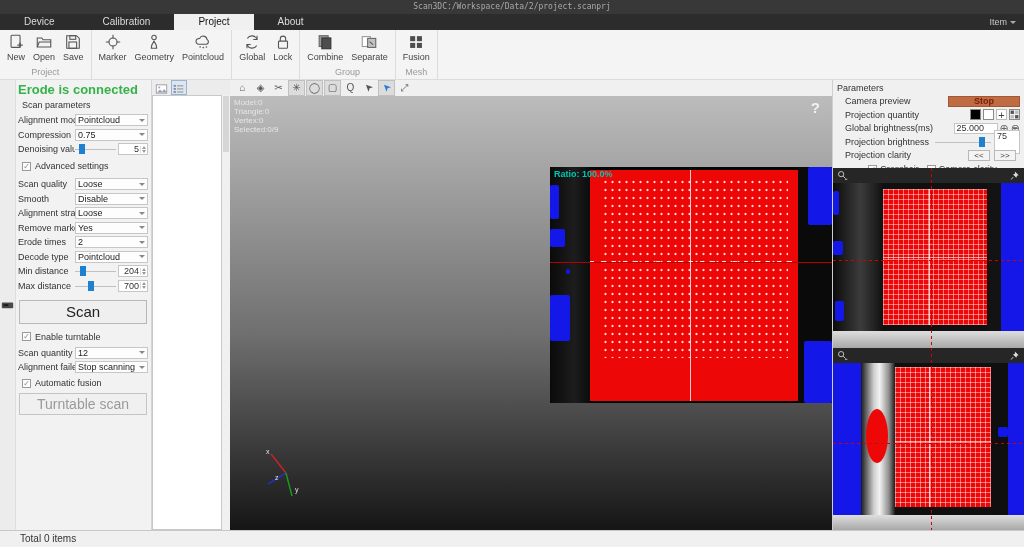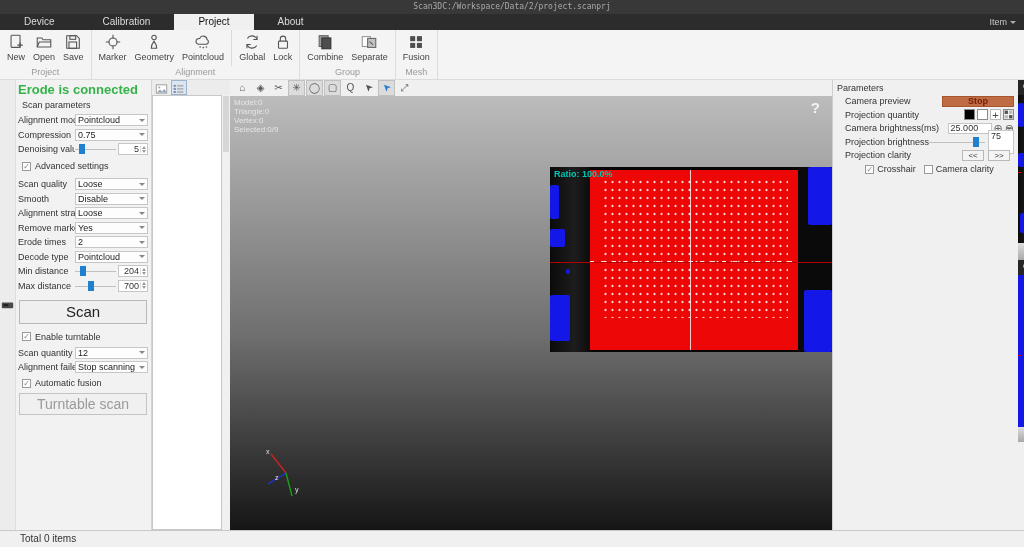--- a/index.html
+++ b/index.html
@@ -71,36 +71,36 @@
 .vp-toolbar { height:16px; background:#f0f0f0; display:flex; gap:3px; padding-left:5px; align-items:center; }
 .vp-tool { width:15px; height:14px; font-size:10px; line-height:13px; text-align:center; color:#555; display:inline-block;}
 .vp-tool.active { background:#dcdcdc; outline:1px solid #c0c0c0; }
 .vp-tool .g { display:inline-block; }
 .vp-canvas { flex:1; position:relative; background:linear-gradient(#bcbcbc, #6f6f6f 55%, #151515); overflow:hidden;}
 .vp-stats { position:absolute; top:2px; left:4px; color:#e6e6e6; font-size:8px; line-height:9px; }
 .vp-help { position:absolute; top:3px; right:12px; color:#f2f2f2; font-size:15px; font-weight:bold;}
 .axis-triad { position:absolute; left:32px; bottom:30px; width:46px; height:54px;}
 
 
-.cam-overlay { position:absolute; top:71px; right:0; width:282px; height:185px; background:#060606; overflow:hidden;padding-left:28px;}
+.cam-overlay { position:absolute; top:71px; right:0; width:282px; height:236px; background:#060606; overflow:hidden;padding-left:28px;}
 .co-left { position:absolute; left:0; top:0; width:40px; height:100%; background:linear-gradient(90deg,#0a0a0a,#1d1d1d 60%,#0c0c0c);}
 .blob { position:absolute; background:#1318e8; border-radius:2px;}
 .co-red { position:absolute; left:40px; right:34px; top:3px; bottom:2px; background:#ee0707;}
 .co-dots { position:absolute; left:12px; right:10px; top:8px; height:78%;
   background-image:radial-gradient(rgba(255,255,255,.85) .7px, transparent 1.4px);
   background-size:7px 8px;}
 .co-right { position:absolute; right:0; top:0; width:34px; height:100%; background:#0a0a0a;}
 .co-hline { position:absolute; left:0; right:0; top:95px; height:1px; background:#b50000; }
 .co-hdash { position:absolute; left:40px; right:34px; top:94px; height:1px;
   background:repeating-linear-gradient(to right, rgba(255,255,255,.85) 0 4px, transparent 4px 11px);}
 .co-vline { position:absolute; left:140px; top:3px; bottom:2px; width:1px; background:rgba(255,255,255,.8);}
 .co-ratio { position:absolute; top:2px; left:4px; color:#00c8b4; font-weight:bold; font-size:9px;}
 
 
-.rightpanel { width:192px; background:#f0f0f0; border-left:1px solid #cfcfcf; display:flex; flex-direction:row; font-size:9px; color:#333;}
+.rightpanel { width:192px; background:#f0f0f0; border-left:1px solid #cfcfcf; display:flex; flex-direction:column; font-size:9px; color:#333;}
 .rp-params { height:88px; padding:3px 4px 0 4px; }
 .rp-title { margin-bottom:2px; }
 .rp-row { display:flex; align-items:center; height:12px; margin-bottom:1.5px; }
 .rp-lab { flex:1; padding-left:8px; white-space:nowrap; }
 .stop-btn { width:72px; height:11px; background:#bf6b43; border:1px solid #a4562f; color:#7a1d0a; font-weight:bold; font-size:9px; line-height:9px; font-family:inherit;}
 .swatch { width:11px; height:11px; border:1px solid #8a8a8a; margin-left:2px; display:inline-block; text-align:center;}
 .swatch.black { background:#000; }
 .swatch.white { background:#fff; }
 .swatch.plus { background:#fff; color:#444; font-size:11px; line-height:10px; border-color:#bbb;}
 .swatch.pat svg { width:9px; height:9px; }
@@ -234,21 +234,20 @@
             </div>
             <div class="rbtn">
               <span class="icn"><svg viewBox="0 0 20 20">
                   <rect x="5" y="9" width="10" height="8" rx="1"></rect>
                   <path d="M7 9V6.5a3 3 0 0 1 6 0V9"></path>
                 </svg></span>
               <span class="rblab">Lock</span>
             </div>
           </div>
         </div>
-        <div class="rgroup-label">Alignment</div>
       </div>
       <div class="rgroup">
         <div class="rsections">
           <div class="rsection">
             <div class="rbtn">
               <span class="icn"><svg viewBox="0 0 20 20">
                   <rect x="3.5" y="3" width="10" height="12" fill="#9a9a9a" stroke="#666"></rect>
                   <rect x="6.5" y="5.5" width="10" height="12" fill="#4d4d4d" stroke="#333"></rect>
                 </svg></span>
               <span class="rblab">Combine</span>
@@ -517,21 +516,21 @@
           <span class="swatch plus">+</span>
           <span class="swatch pat" id="pattern-icon-slot"><svg viewBox="0 0 16 16">
                 <rect x="1" y="1" width="6" height="6" fill="#555" stroke="none"></rect>
                 <rect x="9" y="1" width="6" height="6" fill="#bbb" stroke="none"></rect>
                 <rect x="1" y="9" width="6" height="6" fill="#bbb" stroke="none"></rect>
                 <rect x="9" y="9" width="6" height="6" fill="#555" stroke="none"></rect>
               </svg></span>
         </div>
 
         <div class="rp-row">
-          <span class="rp-lab">Camera brightness(ms)</span>
+          <span class="rp-lab">Global brightness(ms)</span>
           <span class="bright-box">
             <span>25.000</span>
             <span class="caret"></span>
           </span>
           <span class="circ">⊕</span>
           <span class="circ">⊖</span>
         </div>
 
         <div class="rp-row">
           <span class="rp-lab">Projection brightness</span>

